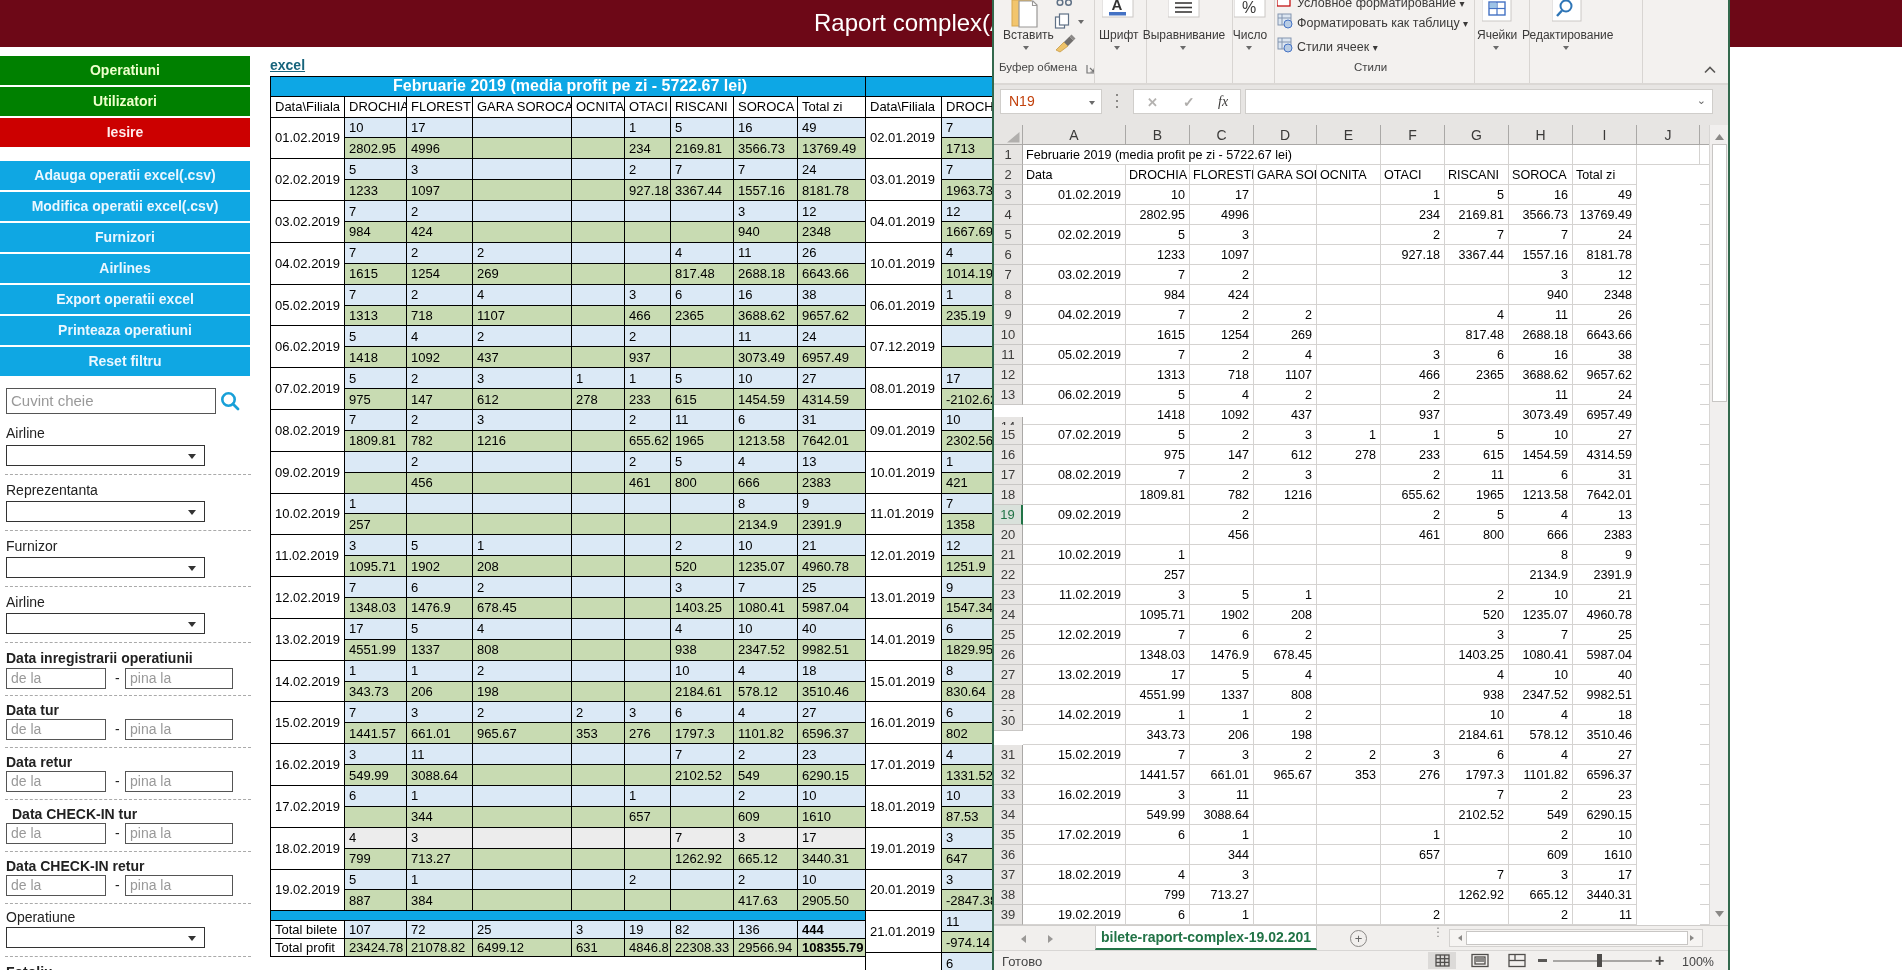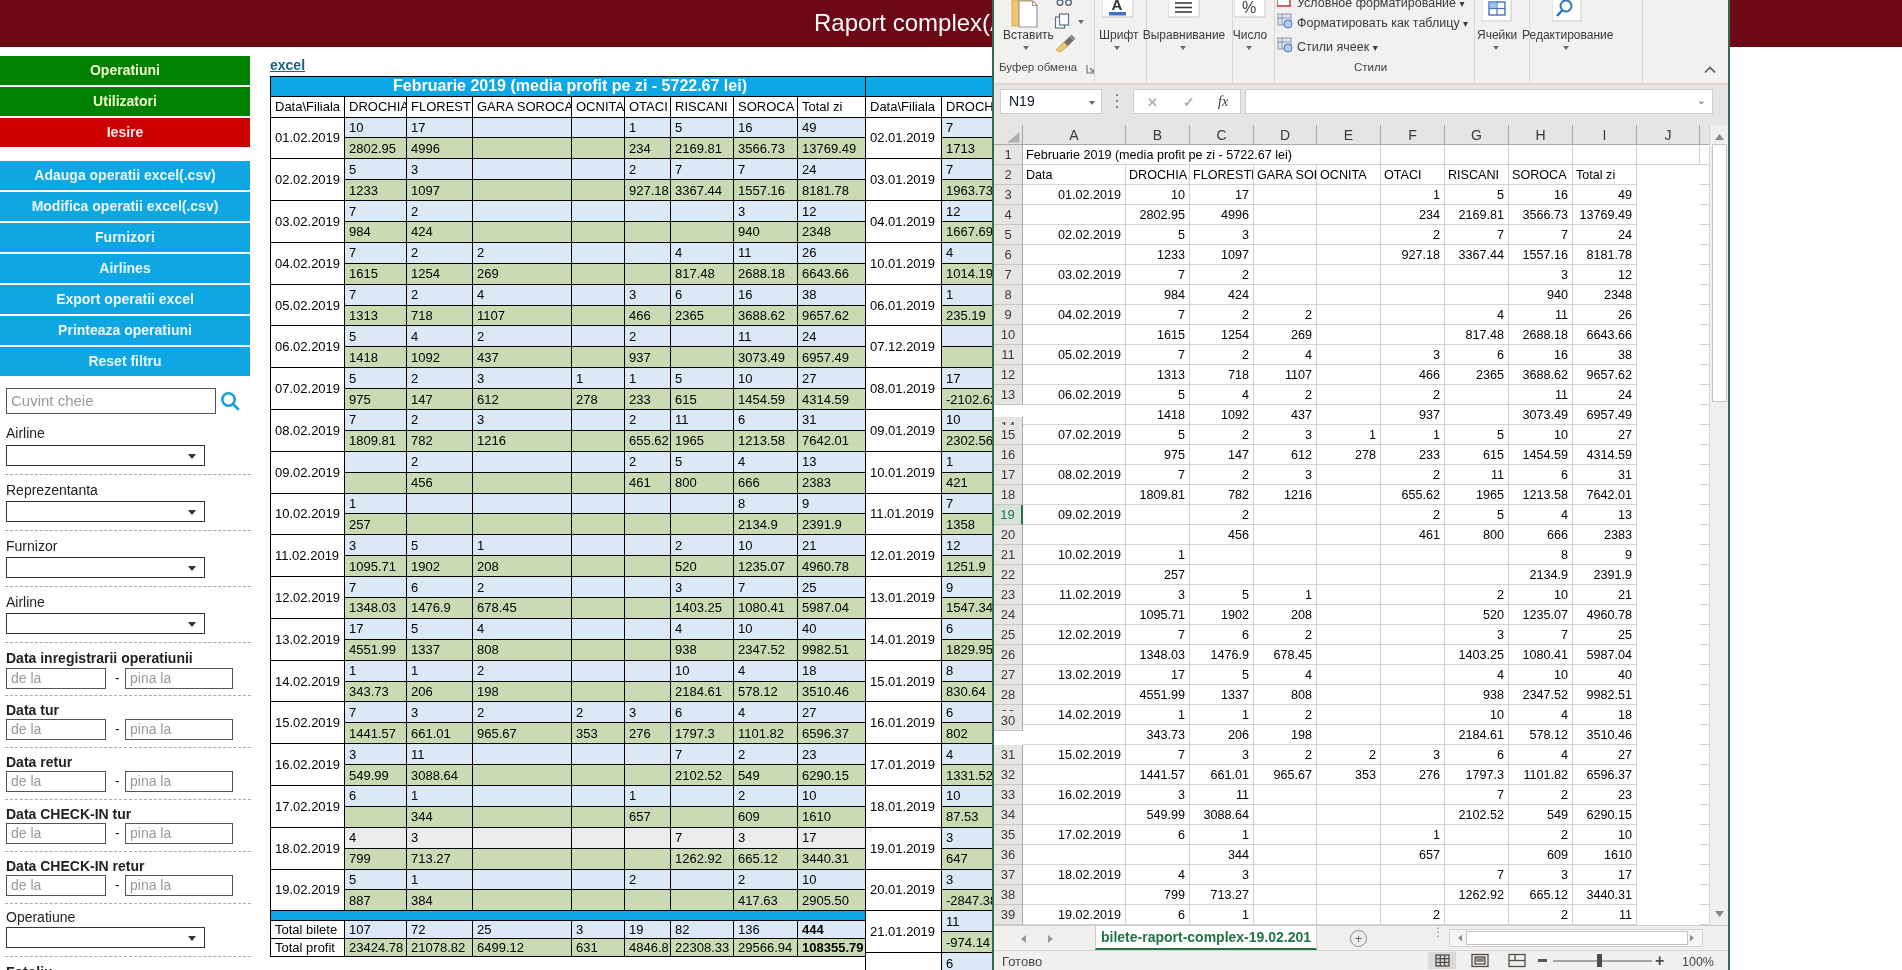--- a/index.html
+++ b/index.html
@@ -96,21 +96,21 @@
 <div class="flt labb" style="left:6px;top:702px">Data tur</div>
 <div class="din" style="left:6px;top:719px;width:100px;">de la</div>
 <div class="flt" style="left:115px;top:721px">-</div>
 <div class="din" style="left:125px;top:719px;width:108px;">pina la</div>
 <div class="dash" style="top:747px"></div>
 <div class="flt labb" style="left:6px;top:754px">Data retur</div>
 <div class="din" style="left:6px;top:771px;width:100px;">de la</div>
 <div class="flt" style="left:115px;top:773px">-</div>
 <div class="din" style="left:125px;top:771px;width:108px;">pina la</div>
 <div class="dash" style="top:799px"></div>
-<div class="flt labb" style="left:6px;top:806px">Data CHECK-IN tur</div>
+<div class="flt labb" style="left:12px;top:806px">Data CHECK-IN tur</div>
 <div class="din" style="left:6px;top:823px;width:100px;">de la</div>
 <div class="flt" style="left:115px;top:825px">-</div>
 <div class="din" style="left:125px;top:823px;width:108px;">pina la</div>
 <div class="dash" style="top:851px"></div>
 <div class="flt labb" style="left:6px;top:858px">Data CHECK-IN retur</div>
 <div class="din" style="left:6px;top:875px;width:100px;">de la</div>
 <div class="flt" style="left:115px;top:877px">-</div>
 <div class="din" style="left:125px;top:875px;width:108px;">pina la</div>
 <div class="dash" style="top:903px"></div>
 <div class="flt lab" style="left:6px;top:909px">Operatiune</div>
@@ -813,21 +813,21 @@
     </svg>
     <div class="riblab" style="left:528px;top:28px;width:90px;text-align:center;font-size:12px;color:#3b3a39;">Редактирование</div>
     <div class="dna" style="left:569px;top:46px"></div>
     <div class="ribsep" style="left:648px"></div>
     <svg class="abs" style="left:710px;top:66px" width="12" height="8" viewBox="0 0 12 8">
       <path d="M1 6.5 L6 1.5 L11 6.5" fill="none" stroke="#5a5856" stroke-width="1.6"></path>
     </svg>
     <div class="abs" style="left:0;top:83px;width:734px;height:2px;background:#dbd8d5"></div>
     <div id="fbar">
       <div class="box" style="left:6px;width:102px;">
-        <span style="position:absolute;left:8px;top:3px;font-size:14px;color:#0f172a;">N19</span>
+        <span style="position:absolute;left:8px;top:3px;font-size:14px;color:#c2410c;">N19</span>
         <span class="dna" style="left:88px;top:11px"></span>
       </div>
       <div class="abs" style="left:122px;top:9px;width:2px;height:2px;background:#8a8886;box-shadow:0 6px 0 #8a8886,0 12px 0 #8a8886;"></div>
       <div class="box" style="left:139px;width:108px;">
         <span style="position:absolute;left:13px;top:5px;color:#b4b2b0;font-size:13px;font-weight:bold;">✕</span>
         <span style="position:absolute;left:49px;top:4px;color:#b0aeac;font-size:14px;font-weight:bold;">✓</span>
         <span style="position:absolute;left:84px;top:4px;color:#3b3a39;font-size:14px;font-style:italic;font-family:'Liberation Serif',serif;">fx</span>
       </div>
       <div class="box" style="left:251px;width:468px;">
         <span class="abs" style="right:6px;top:4px;color:#666;font-size:11px;">⌄</span>

